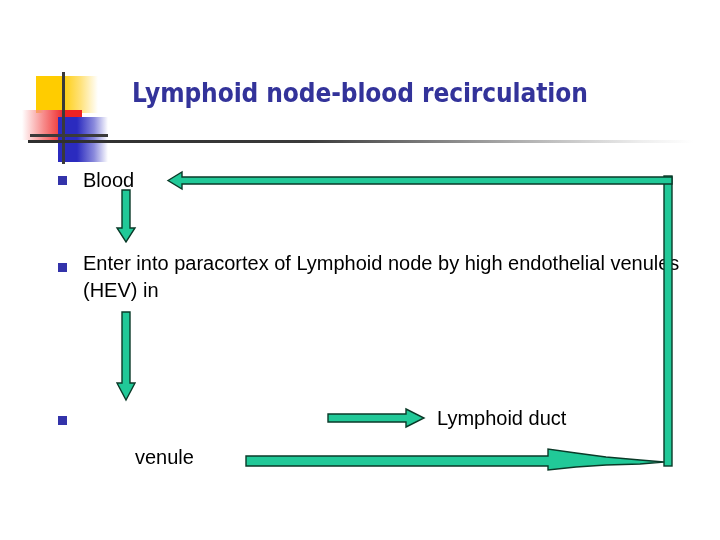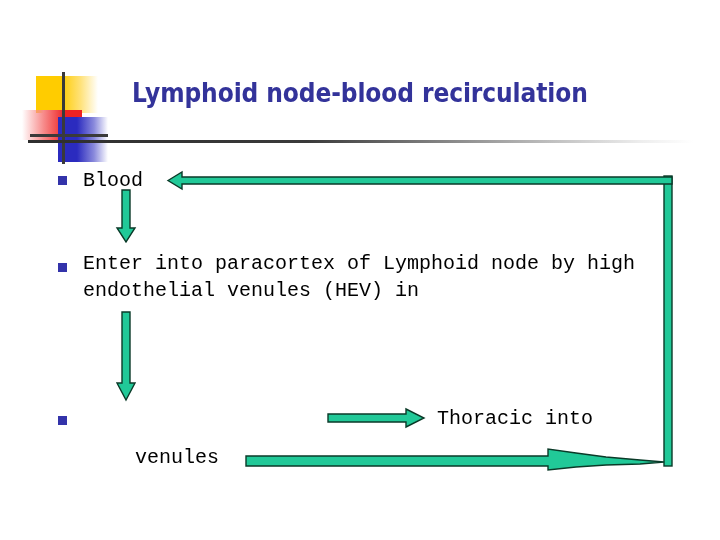--- a/index.html
+++ b/index.html
@@ -96,21 +96,21 @@
     position: absolute;
     width: 9px;
     height: 9px;
     background: #3333AA;
   }
   .body-text {
     position: absolute;
     color: #000000;
     font-size: 20px;
     line-height: 27px;
-    font-family: Liberation Mono, monospace;
+    font-family: Liberation Sans, sans-serif;
     white-space: nowrap;
   }
   .body-text.wrap { white-space: normal; }
 
   #bullet1-sq { left: 58px; top: 176px; }
   #bullet1-text { left: 83px; top: 167px; }
 
   #bullet2-sq { left: 58px; top: 263px; }
   #bullet2-text { left: 83px; top: 250px; width: 612px; }
 
@@ -145,22 +145,22 @@
   <div class="title">Lymphoid node-blood recirculation</div>
   <div class="title-rule"></div>
 
   <div class="bullet-sq" id="bullet1-sq"></div>
   <div class="body-text" id="bullet1-text">Blood</div>
 
   <div class="bullet-sq" id="bullet2-sq"></div>
   <div class="body-text wrap" id="bullet2-text">Enter into paracortex of  Lymphoid node  by high endothelial venules  (HEV)  in</div>
 
   <div class="bullet-sq" id="bullet3-sq"></div>
-  <div class="body-text" id="thoracic-text">Thoracic into</div>
-  <div class="body-text" id="venule-text">venules</div>
+  <div class="body-text" id="thoracic-text">Lymphoid duct</div>
+  <div class="body-text" id="venule-text">venule</div>
 
   <svg id="arrows" viewBox="0 0 720 540">
 
     <rect x="664" y="176" width="8" height="290" fill="#21C998" stroke="#0A3A28" stroke-width="1.4"></rect>
 
     <polygon points="168,180.5 182,172 182,177 672,177 672,184 182,184 182,189" fill="#21C998" stroke="#0A3A28" stroke-width="1.4"></polygon>
 
     <polygon points="122,190 130,190 130,228 135,228 126,242 117,228 122,228" fill="#21C998" stroke="#0A3A28" stroke-width="1.4"></polygon>
 
     <polygon points="122,312 130,312 130,383 135,383 126,400 117,383 122,383" fill="#21C998" stroke="#0A3A28" stroke-width="1.4"></polygon>

